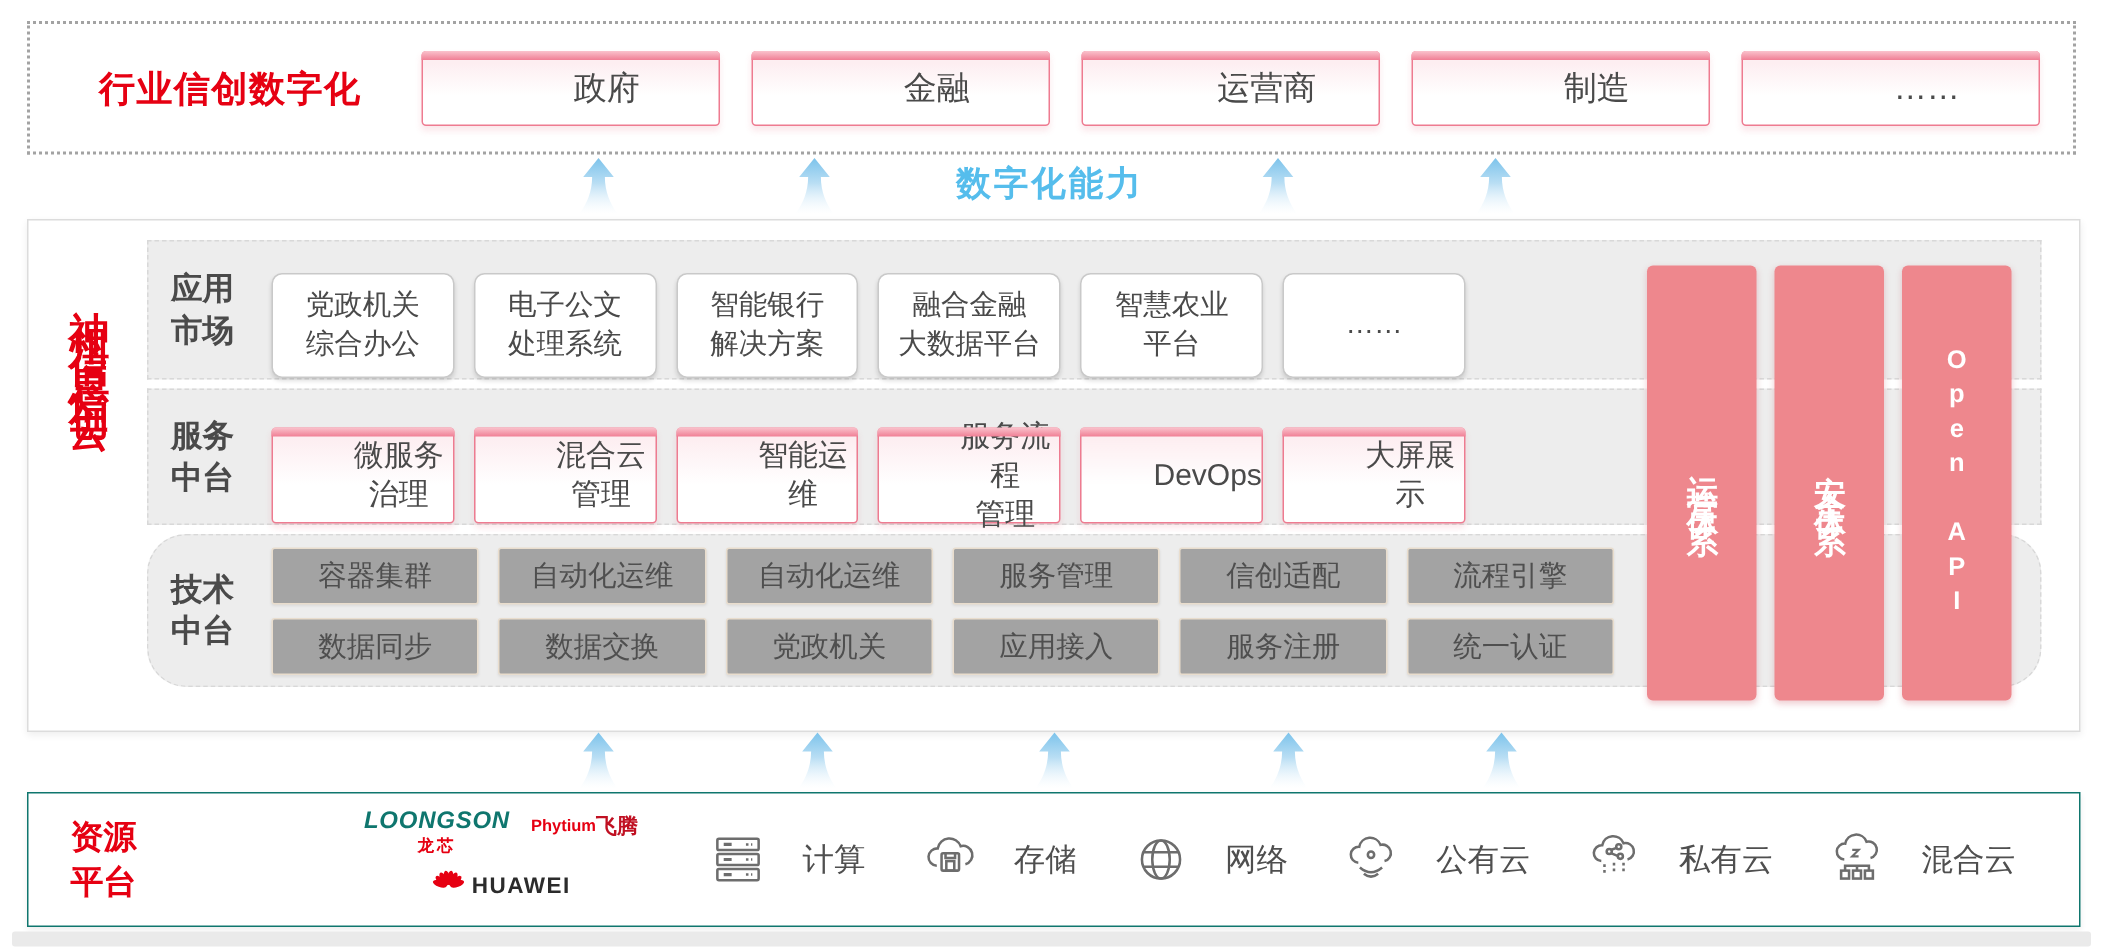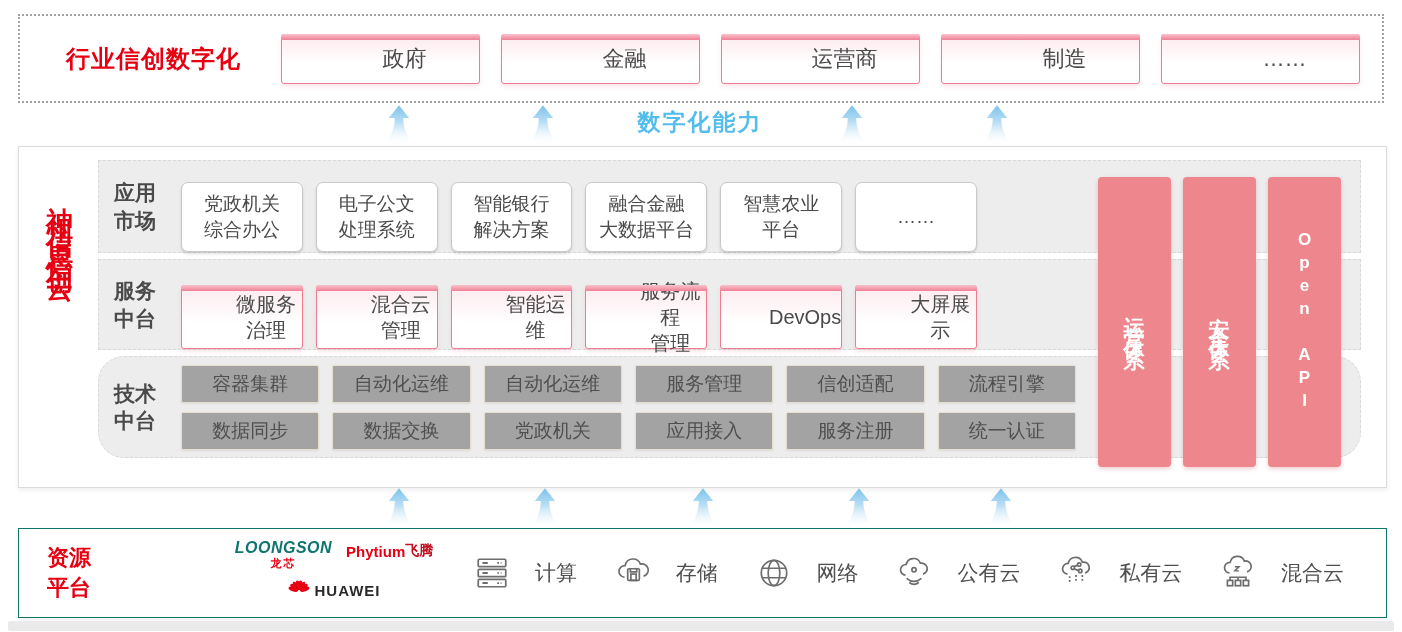--- a/index.html
+++ b/index.html
@@ -110,21 +110,21 @@
   .res-label{
     position:absolute;left:28px;top:50%;transform:translateY(-50%);
     color:#e60012;font-size:22px;font-weight:bold;line-height:1.35;
   }
   .vendors{position:absolute;left:195px;top:10px;width:240px;}
   .vendor-row1{display:flex;align-items:flex-start;justify-content:center;gap:14px;}
   .loongson{display:flex;flex-direction:column;align-items:center;}
   .loongson .nm{color:#0f766e;font-weight:bold;font-style:italic;font-size:16px;letter-spacing:.5px;}
   .loongson .sb{color:#e60012;font-size:11px;font-weight:bold;margin-top:-1px;letter-spacing:2px;}
   .phytium{display:flex;align-items:center;margin-top:3px;}
-  .phytium .nm{color:#e60012;font-weight:bold;font-size:15px;}
+  .phytium .nm{color:#e60012;font-weight:bold;font-size:11px;}
   .phytium .sb{color:#c01022;font-weight:bold;font-size:14px;margin-left:0;}
   .vendor-row2{display:flex;align-items:center;justify-content:center;gap:5px;margin-top:8px;}
   .huawei-name{color:#2b2b2b;font-weight:bold;font-size:15px;letter-spacing:1px;}
   .res-items{
     position:absolute;left:455px;right:42px;top:0;bottom:0;
     display:flex;align-items:center;justify-content:space-between;
   }
   .res-item{display:flex;align-items:center;gap:7px;}
   .res-item .lbl{font-size:21px;color:#4f4f4f;margin-left:18px;}
 

